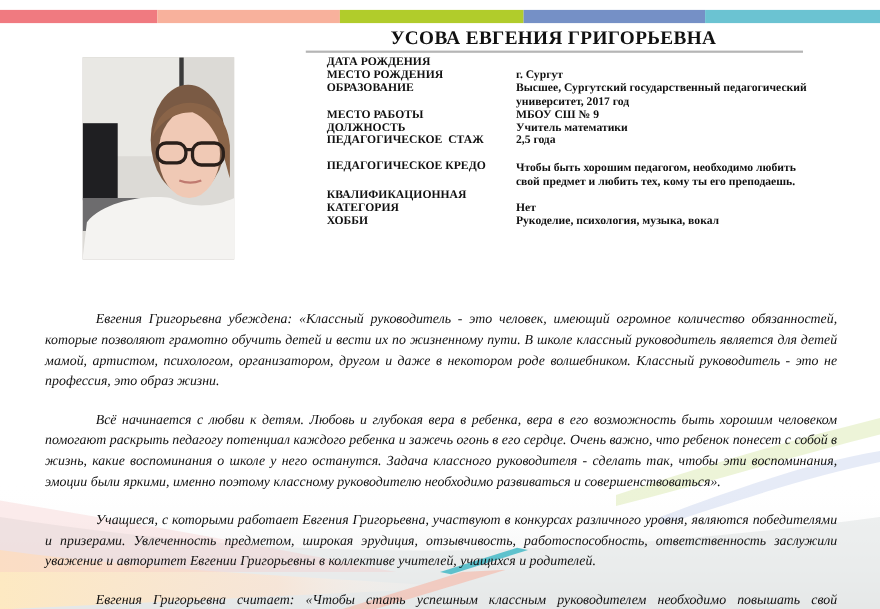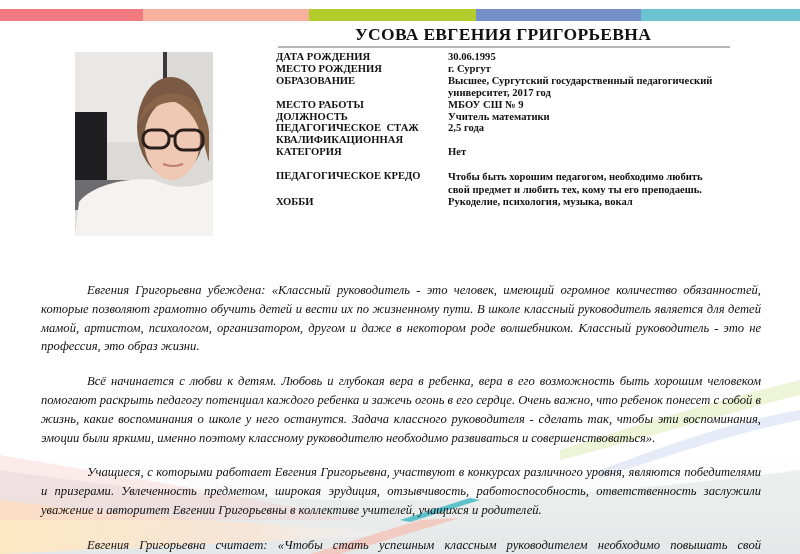--- a/index.html
+++ b/index.html
@@ -3,21 +3,21 @@
 <meta charset="utf-8">
 <style>
   html,body{margin:0;padding:0;}
   body{width:800px;height:554px;overflow:hidden;background:#ffffff;position:relative;font-family:"Liberation Serif","DejaVu Serif",serif;color:#111;}
   .bg-decor{position:absolute;left:0;top:0;width:800px;height:554px;z-index:0;}
   .topbar{position:absolute;left:0;top:9px;width:800px;height:12px;display:flex;z-index:2;}
   .topbar div{height:100%;}
   .title{position:absolute;left:288px;top:24px;width:430px;text-align:center;font-weight:bold;font-size:17.5px;letter-spacing:0.3px;z-index:2;}
   .rule{position:absolute;left:278px;top:46px;width:452px;height:2px;background:#b5b5b5;z-index:2;}
   .photo{position:absolute;left:75px;top:52px;width:138px;height:184px;z-index:2;overflow:hidden;background:#d9d6d2;}
-  .info{position:absolute;left:276px;top:51px;width:450px;font-size:10.6px;font-weight:bold;line-height:11.9px;z-index:2;}
+  .info{position:absolute;left:297px;top:51px;width:450px;font-size:10.6px;font-weight:bold;line-height:11.9px;z-index:2;}
   .row{display:flex;}
   .row .k{width:172px;flex:none;}
   .row .v{flex:1;}
   .body{position:absolute;left:25px;top:265px;width:752px;font-style:italic;font-size:12.6px;line-height:18.8px;text-align:justify;z-index:2;font-family:"Liberation Serif","DejaVu Serif",serif;}
   .body p{margin:16px;text-indent:46px;}
 </style>
 </head>
 <body>
 
 <svg class="bg-decor" viewBox="0 0 800 554" preserveAspectRatio="none">
@@ -67,21 +67,20 @@
     <rect x="100" y="78" width="28" height="20" rx="8" fill="none" stroke="#2a1f1a" stroke-width="3"></rect>
     <line x1="94" y1="84" x2="100" y2="84" stroke="#2a1f1a" stroke-width="3"></line>
     <path d="M88,112 Q98,116 108,112" stroke="#c07a70" stroke-width="2" fill="none"></path>
     <path d="M0,184 L4,150 C20,130 60,125 80,128 C100,138 120,136 138,128 L138,184 Z" fill="#f4f3f1"></path>
   </svg>
 </div>
 
 <div class="info">
   <div class="row">
     <div class="k">ДАТА РОЖДЕНИЯ</div>
-    <div class="v">30.06.1995</div>
   </div>
   <div class="row">
     <div class="k">МЕСТО РОЖДЕНИЯ</div>
     <div class="v">г. Сургут</div>
   </div>
   <div class="row">
     <div class="k">ОБРАЗОВАНИЕ</div>
     <div class="v" style="padding-right:10px">Высшее, Сургутский государственный педагогический университет, 2017 год</div>
   </div>
   <div class="row">
@@ -89,27 +88,27 @@
     <div class="v">МБОУ СШ № 9</div>
   </div>
   <div class="row">
     <div class="k">ДОЛЖНОСТЬ</div>
     <div class="v">Учитель математики</div>
   </div>
   <div class="row">
     <div class="k" style="white-space:pre">ПЕДАГОГИЧЕСКОЕ  СТАЖ</div>
     <div class="v">2,5 года</div>
   </div>
+  <div class="row" style="margin-top:12px">
+    <div class="k">ПЕДАГОГИЧЕСКОЕ КРЕДО</div>
+    <div class="v" style="line-height:13px;padding-right:6px">Чтобы быть хорошим педагогом, необходимо любить свой предмет и любить тех, кому ты его преподаешь.</div>
+  </div>
   <div class="row" style="align-items:flex-end">
     <div class="k" style="width:150px;margin-right:22px">КВАЛИФИКАЦИОННАЯ КАТЕГОРИЯ</div>
     <div class="v">Нет</div>
-  </div>
-  <div class="row" style="margin-top:12px">
-    <div class="k">ПЕДАГОГИЧЕСКОЕ КРЕДО</div>
-    <div class="v" style="line-height:13px;padding-right:6px">Чтобы быть хорошим педагогом, необходимо любить свой предмет и любить тех, кому ты его преподаешь.</div>
   </div>
   <div class="row">
     <div class="k">ХОББИ</div>
     <div class="v">Рукоделие, психология, музыка, вокал</div>
   </div>
 </div>
 
 <div class="body">
   <p>Евгения Григорьевна убеждена: «Классный руководитель - это человек, имеющий огромное количество обязанностей, которые позволяют грамотно обучить детей и вести их по жизненному пути. В школе классный руководитель является для детей мамой, артистом, психологом, организатором, другом и даже в некотором роде волшебником. Классный руководитель - это не профессия, это образ жизни.</p>
   <p>Всё начинается с любви к детям. Любовь и глубокая вера в ребенка, вера в его возможность быть хорошим человеком помогают раскрыть педагогу потенциал каждого ребенка и зажечь огонь в его сердце. Очень важно, что ребенок понесет с собой в жизнь, какие воспоминания о школе у него останутся. Задача классного руководителя - сделать так, чтобы эти воспоминания, эмоции были яркими, именно поэтому классному руководителю необходимо развиваться и совершенствоваться».</p>

